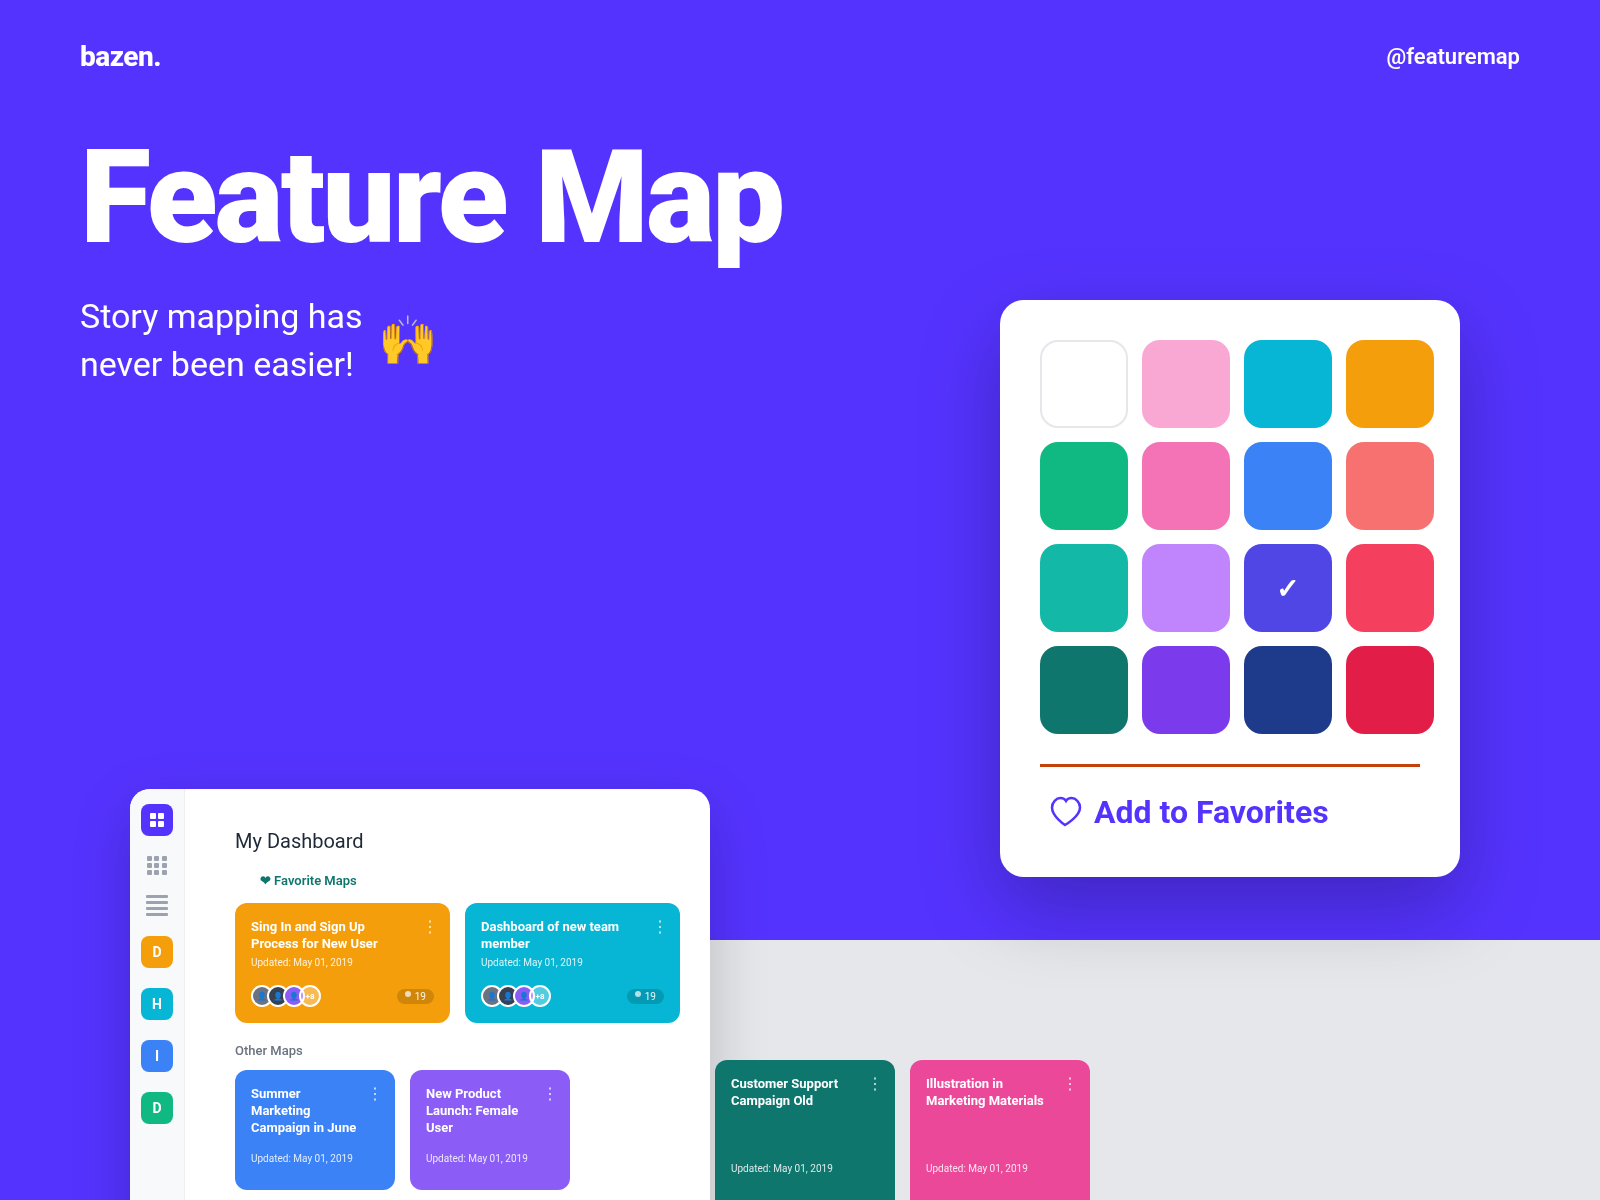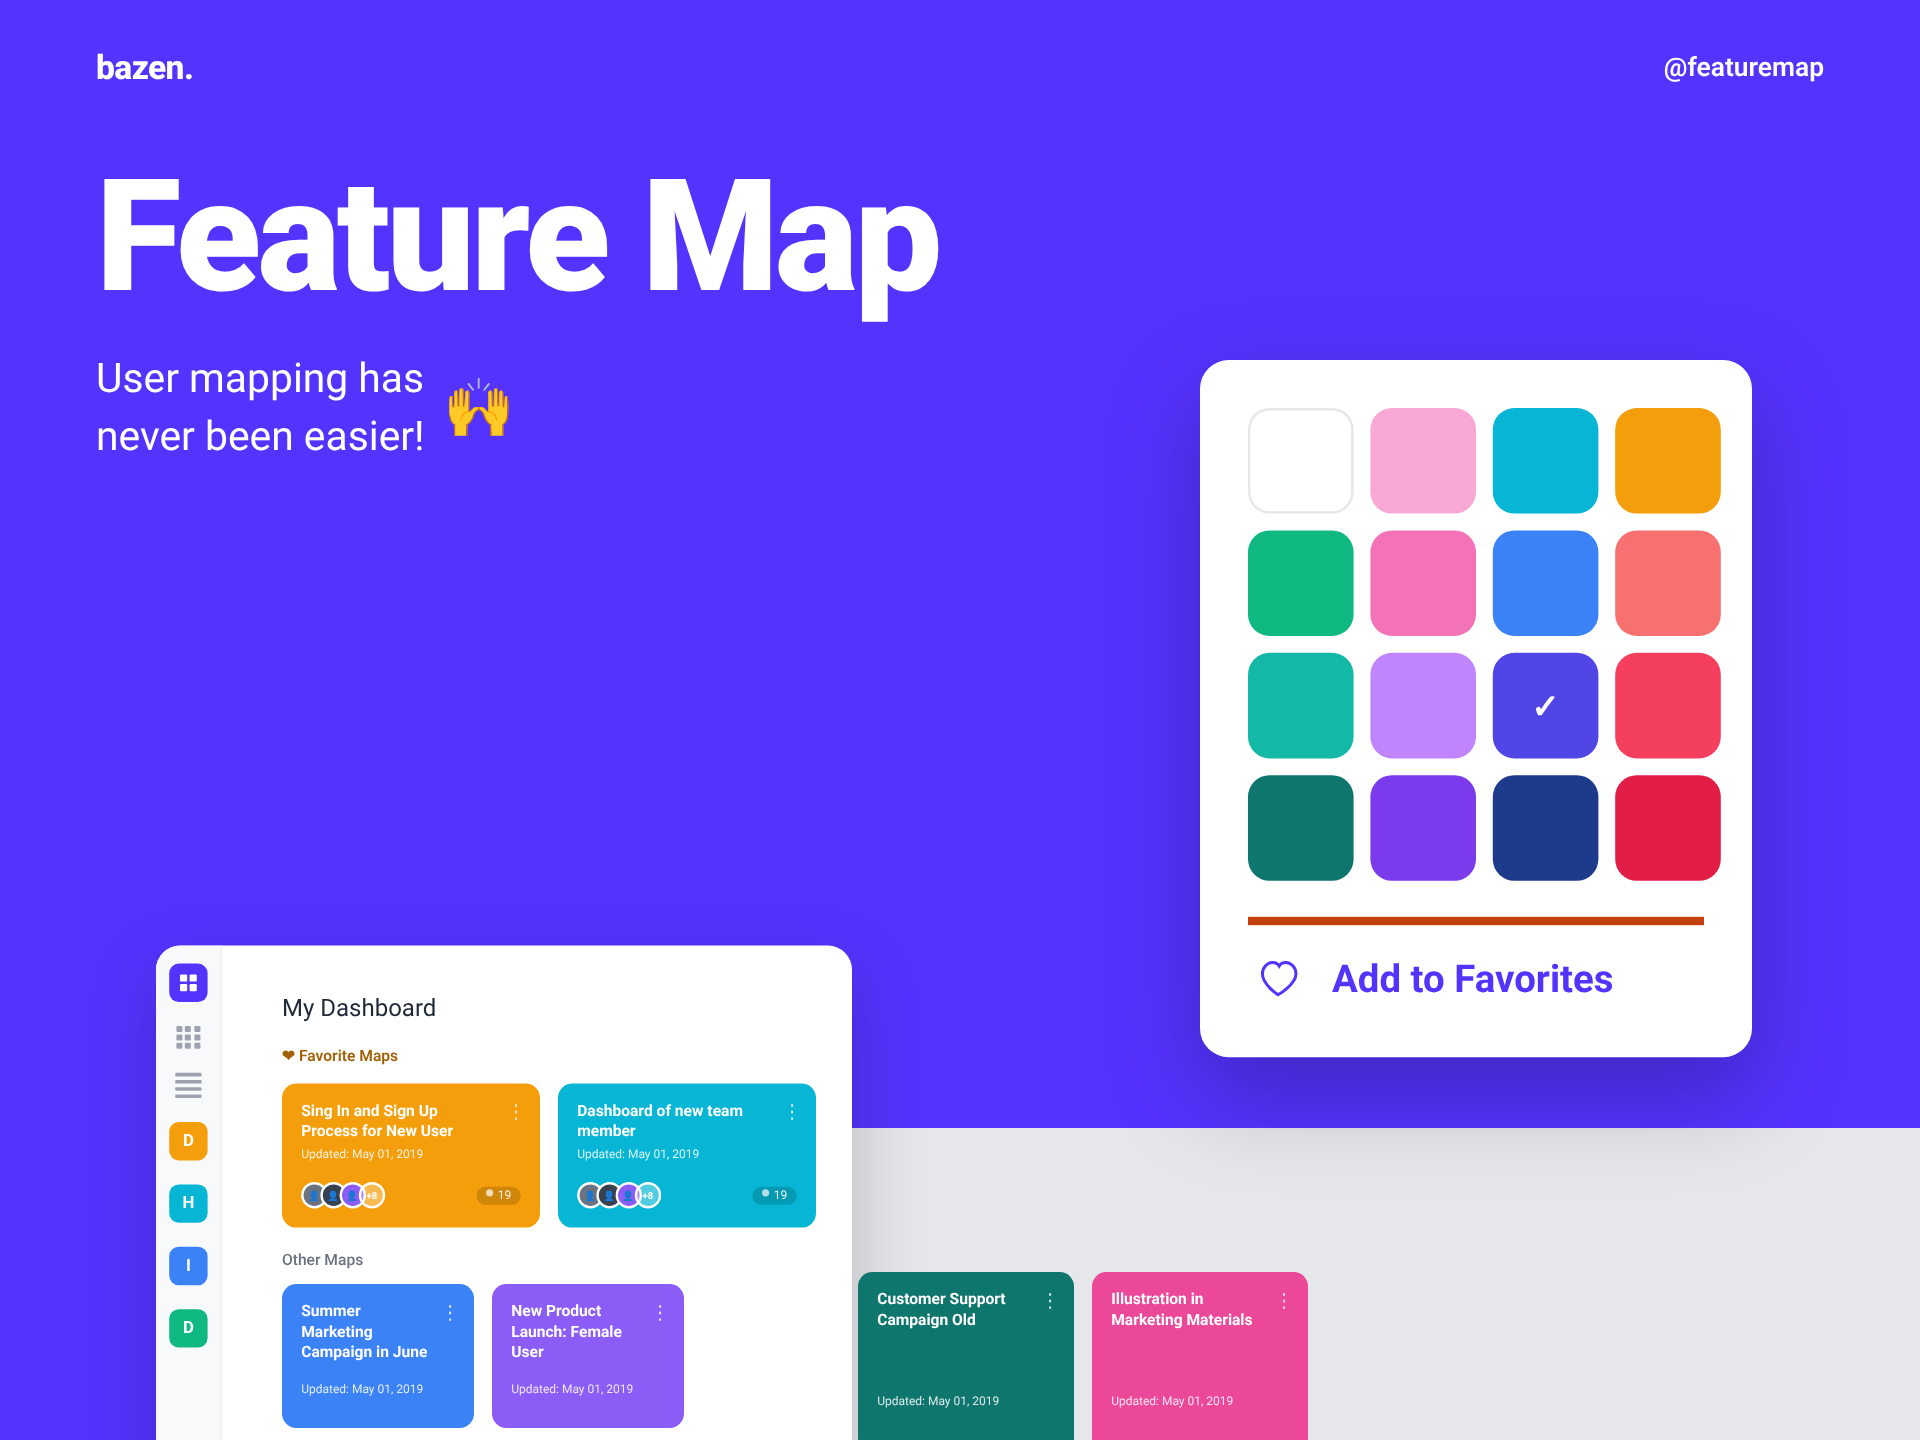--- a/index.html
+++ b/index.html
@@ -104,25 +104,26 @@
     }
     .dashboard-title {
       font-size: 20px;
       font-weight: 400;
       color: #1F2937;
       margin-bottom: 20px;
     }
     .section-title {
       font-size: 13px;
       font-weight: 600;
-      color: #a16207;
+      color: #0f766e;
       margin-bottom: 15px;
       display: flex;
       align-items: center;
       gap: 6px;
+      margin-left: 25px;
     }
 
     .cards-row {
       display: flex;
       gap: 15px;
       margin-bottom: 20px;
     }
 
     .map-card {
       border-radius: 12px;
@@ -254,23 +255,23 @@
     .color-swatch.selected::after {
       content: '✓';
       color: white;
       font-size: 28px;
       font-weight: 700;
     }
 
     .add-favorites-row {
       display: flex;
       align-items: center;
-      gap: 20px;
+      gap: 4px;
       padding-top: 20px;
-      border-top: 7px solid #c2410c;
+      border-top: 3px solid #c2410c;
     }
     .heart-btn {
       width: 50px;
       height: 50px;
       display: flex;
       align-items: center;
       justify-content: center;
     }
     .add-favorites-text {
       font-size: 32px;
@@ -296,21 +297,21 @@
 
 <div class="header">
   <span class="logo">bazen.</span>
   <span class="twitter-handle">@featuremap</span>
 </div>
 
 <div class="hero">
   <div class="hero-title">Feature Map</div>
   <div class="hero-subtitle">
     <span>
-      <span>User mapping has</span><br>
+      <span>Story mapping has</span><br>
       <span>never been easier!</span>
     </span>
     <span style="font-size:48px;">🙌</span>
   </div>
 </div>
 
 <div class="dashboard-card">
 
   <div class="dashboard-sidebar">
     <div class="sidebar-icon active">

